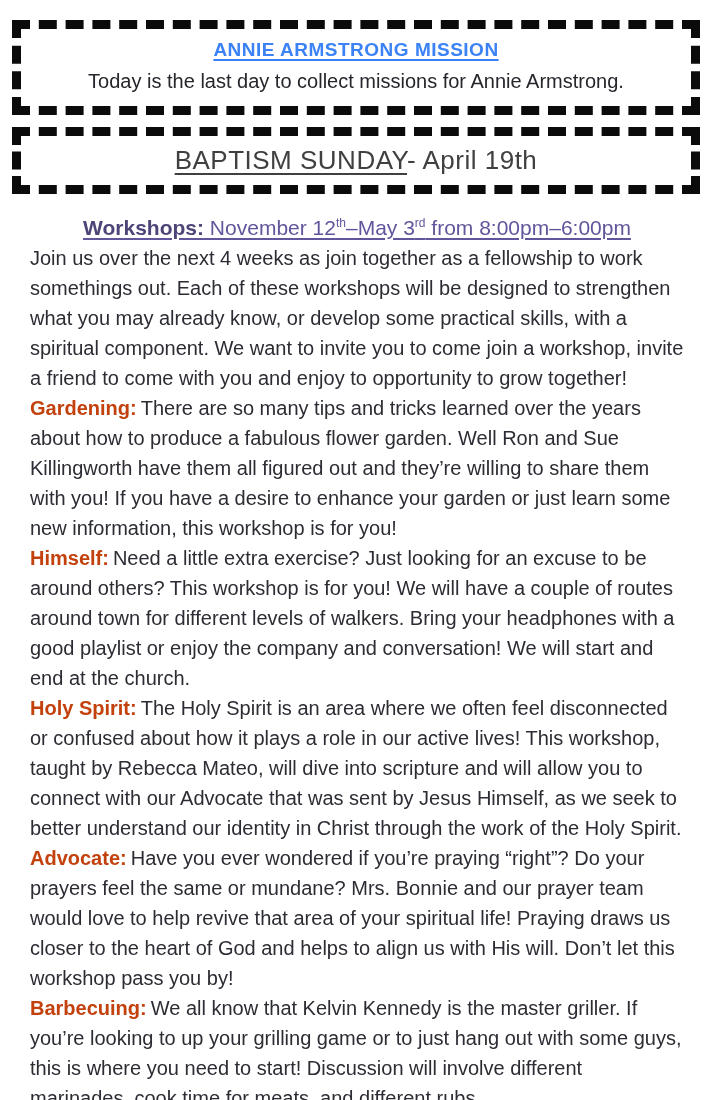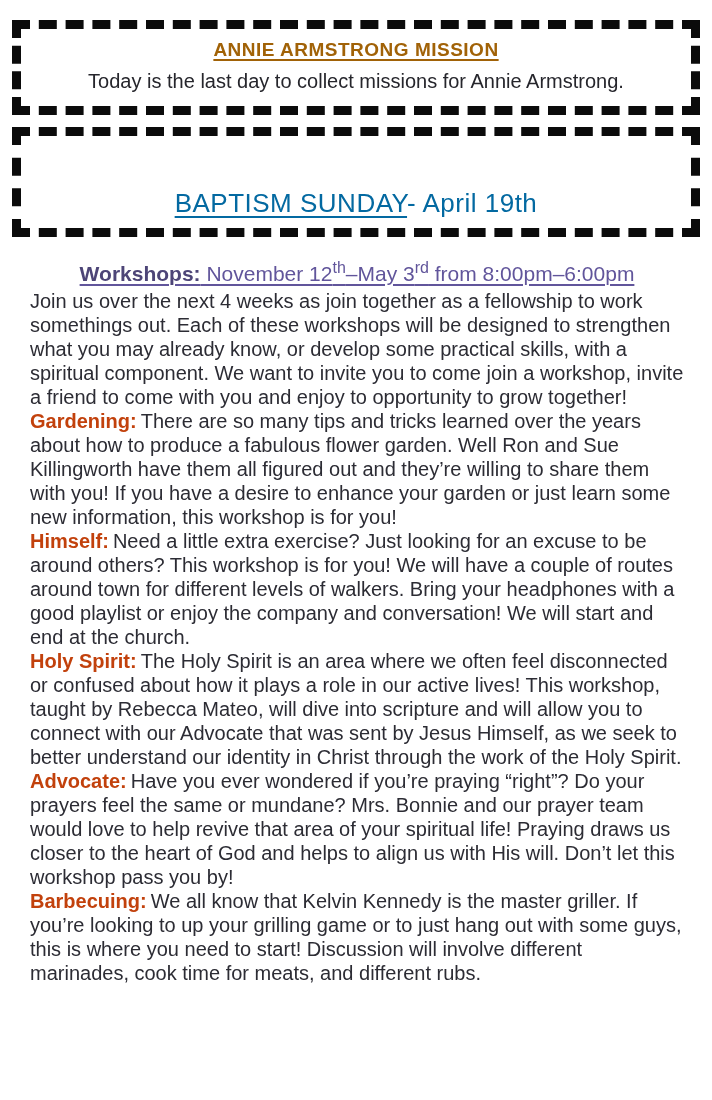--- a/index.html
+++ b/index.html
@@ -15,33 +15,33 @@
     margin: 0 12px;
     text-align: center;
     background: #ffffff;
   }
   .annie-box { margin-top: 20px; padding: 7px 14px 11px; }
   .annie-title {
     display: inline-block;
     font-size: 19px;
     font-weight: bold;
     letter-spacing: 0.5px;
-    color: #a16207;
+    color: #3b82f6;
     text-decoration: underline;
     text-underline-offset: 3px;
     text-decoration-thickness: 2px;
     margin: 3px 0 7px;
   }
   .annie-line {
     font-size: 20px;
     line-height: 27px;
     color: #26262c;
   }
   .baptism-box { margin-top: 12px; padding: 9px 14px; }
-  .baptism-line { font-size: 26px; color: #0369a1; letter-spacing: 0.5px; margin-top: 43px; }
+  .baptism-line { font-size: 26px; color: #404040; letter-spacing: 0.5px; }
   .baptism-title {
     text-decoration: underline;
     text-underline-offset: 4px;
     text-decoration-thickness: 2px;
   }
   .main {
     margin-top: 22px;
     padding: 0 28px 0 30px;
   }
   .workshops-heading {
@@ -49,24 +49,24 @@
     margin-bottom: 3px;
     color: #61559b;
   }
   .workshops-heading .underlined {
     text-decoration: underline;
     text-underline-offset: 3px;
     text-decoration-thickness: 2px;
     font-size: 21px;
   }
   .workshops-heading .lead { font-weight: bold; color: #4d4577; }
-  .workshops-heading sup { font-size: 16px; }
+  .workshops-heading sup { font-size: 12px; }
   .body-text p {
     font-size: 20px;
-    line-height: 24px;
+    line-height: 30px;
     color: #2c2c34;
     text-align: left;
   }
   .wlabel { font-weight: bold; color: #c2410c; padding-right: 4px; }
 </style>
 </head>
 <body>
 
 <div class="dashed-box annie-box">
   <div class="annie-title">ANNIE ARMSTRONG MISSION</div>

